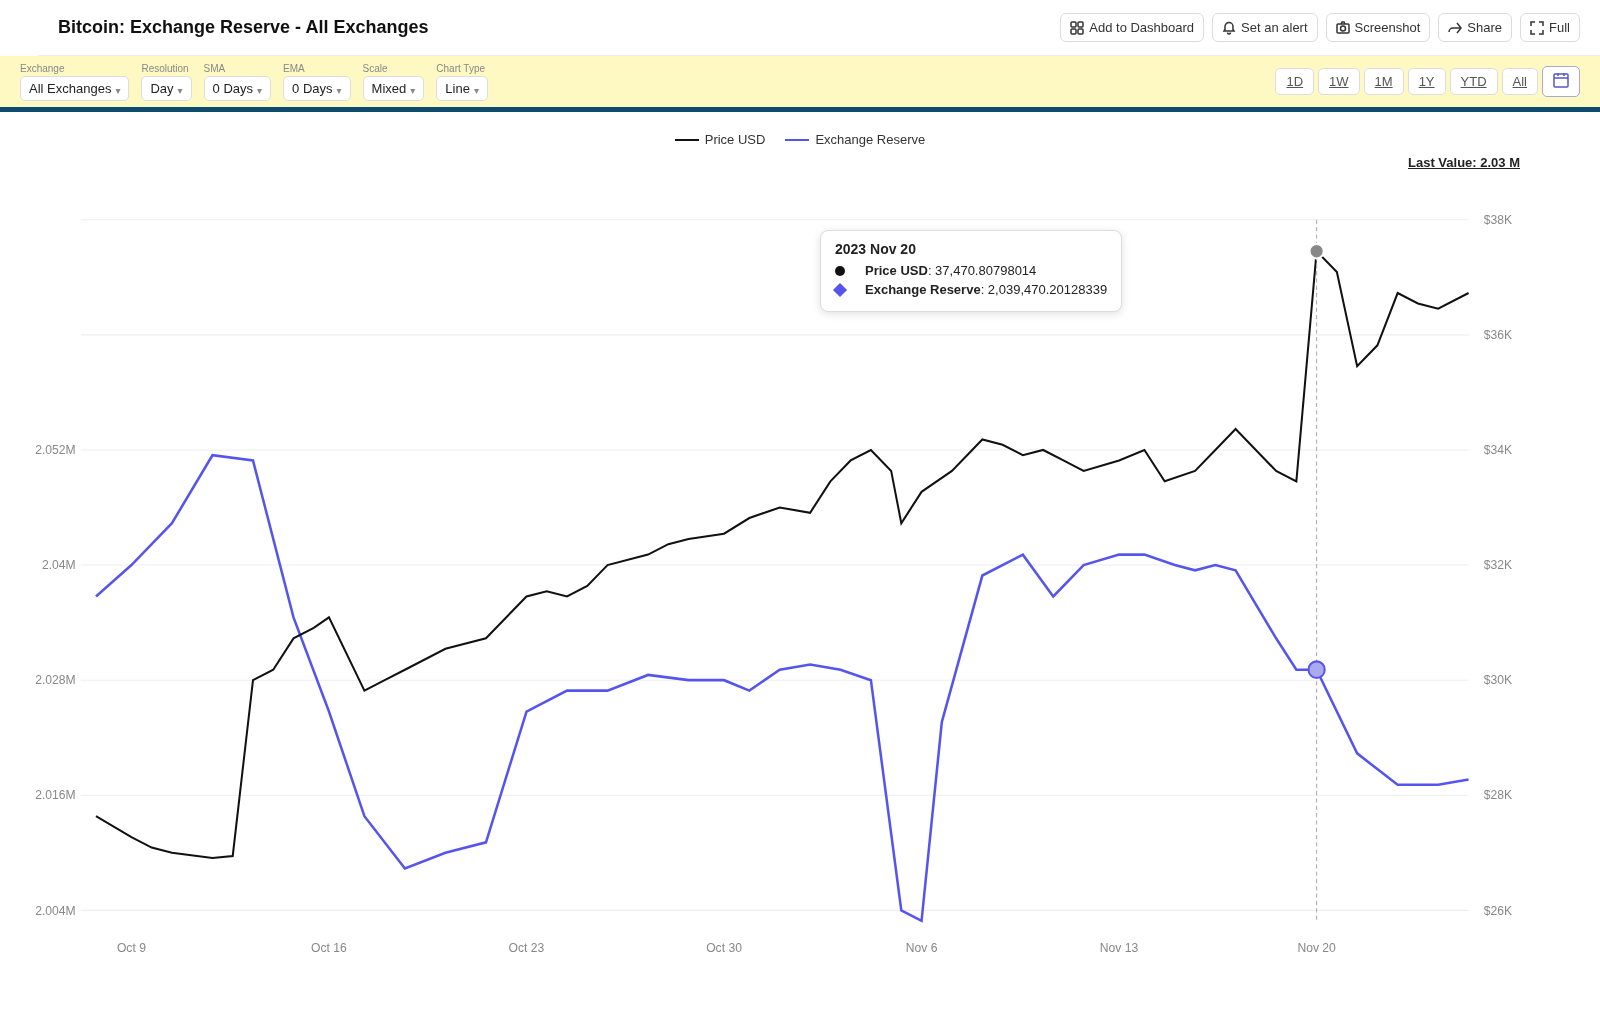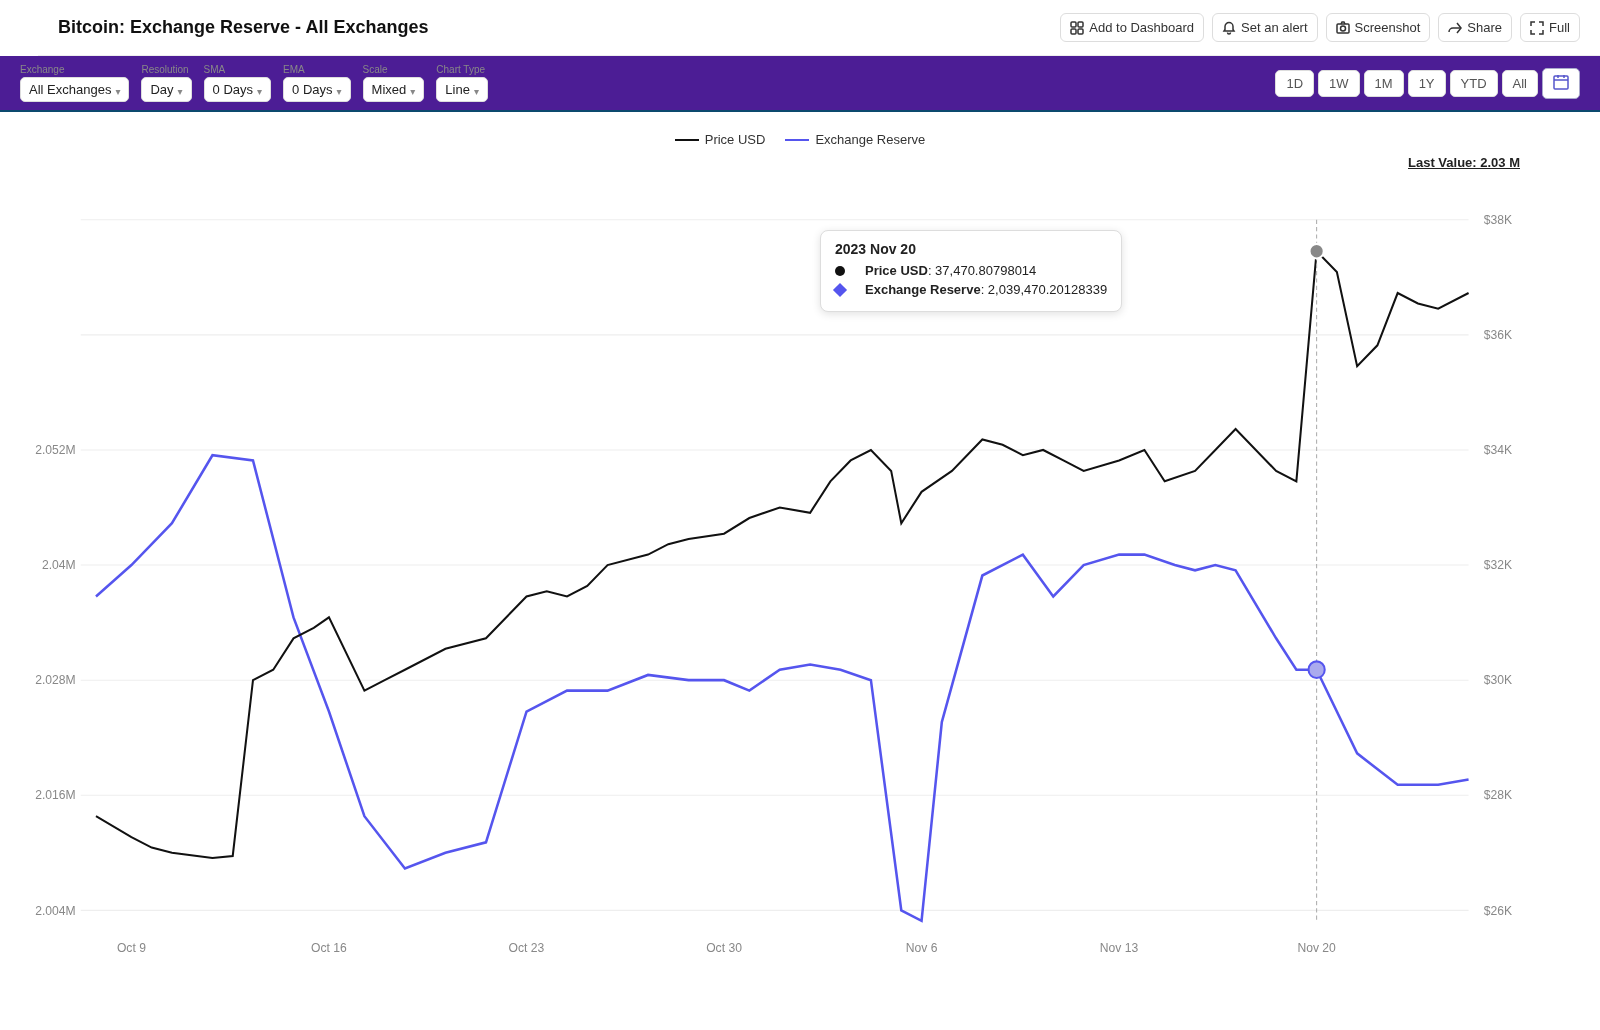--- a/index.html
+++ b/index.html
@@ -40,22 +40,22 @@
       background: #fff;
       font-size: 13px;
       color: #333;
       cursor: pointer;
     }
     .toolbar {
       display: flex;
       align-items: center;
       justify-content: space-between;
       padding: 10px 20px;
-      background: #4c1d95;
-      border-bottom: 2px solid #0c4a6e;
+      background: #fef9c3;
+      border-bottom: 5px solid #0c4a6e;
       height: 56px;
     }
     .toolbar-left {
       display: flex;
       gap: 12px;
       align-items: center;
     }
     .filter-group {
       display: flex;
       flex-direction: column;
@@ -86,20 +86,21 @@
       align-items: center;
     }
     .time-btn {
       padding: 5px 10px;
       border: 1px solid #ddd;
       border-radius: 5px;
       background: #fff;
       font-size: 13px;
       color: #555;
       cursor: pointer;
+      text-decoration: underline;
     }
     .calendar-btn {
       padding: 5px 10px;
       border: 1px solid #aac;
       border-radius: 5px;
       background: #fff;
       font-size: 13px;
       color: #5555cc;
       cursor: pointer;
     }

